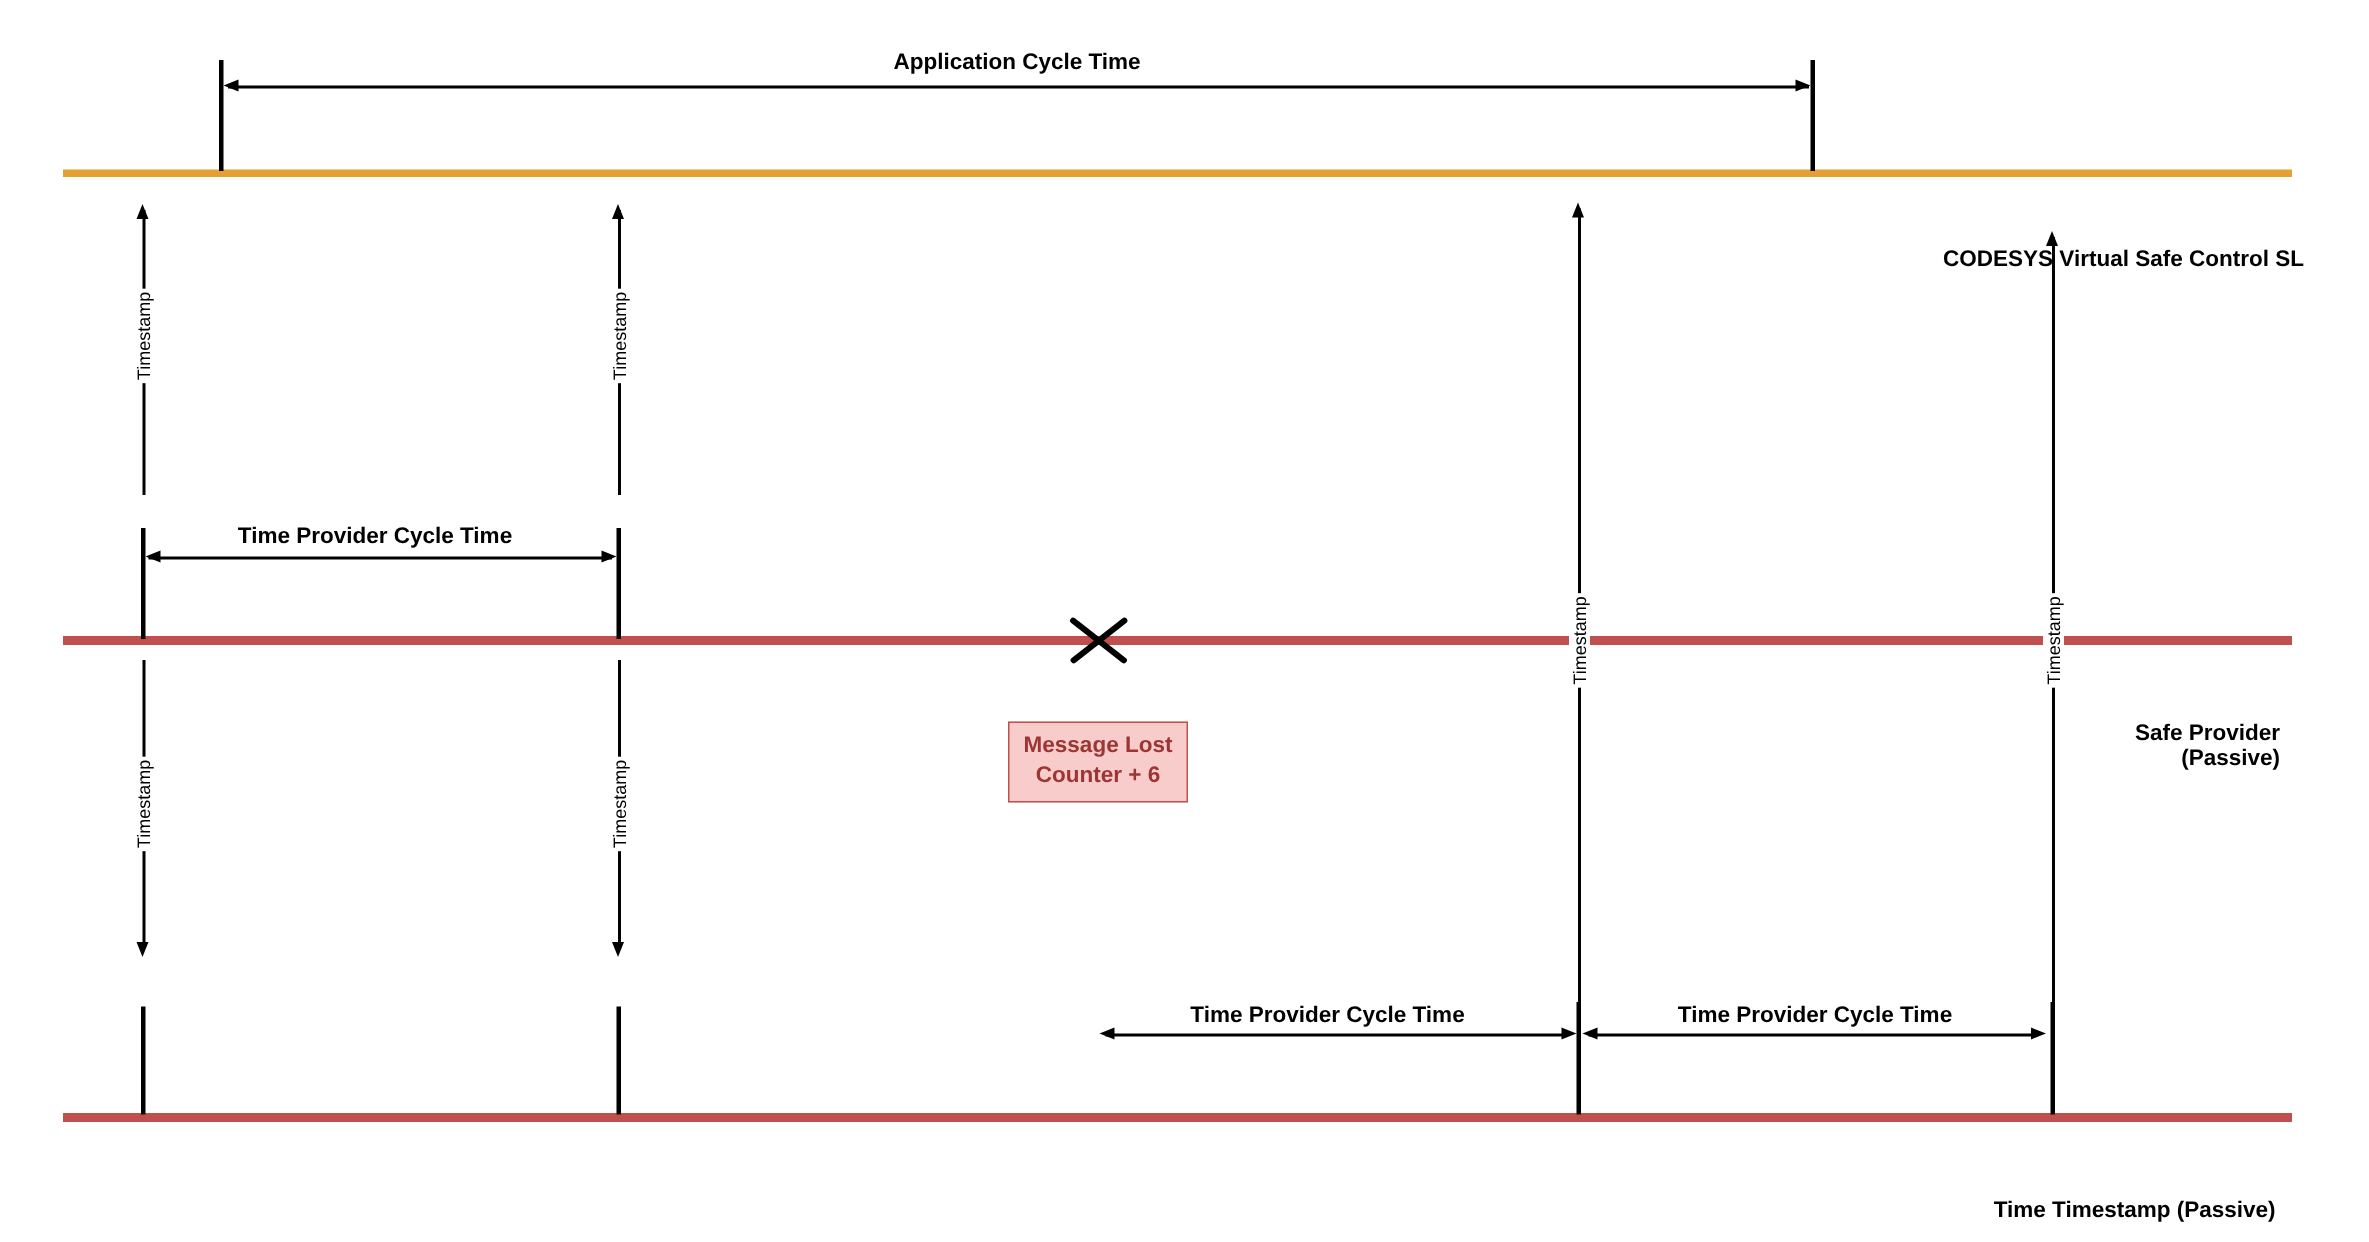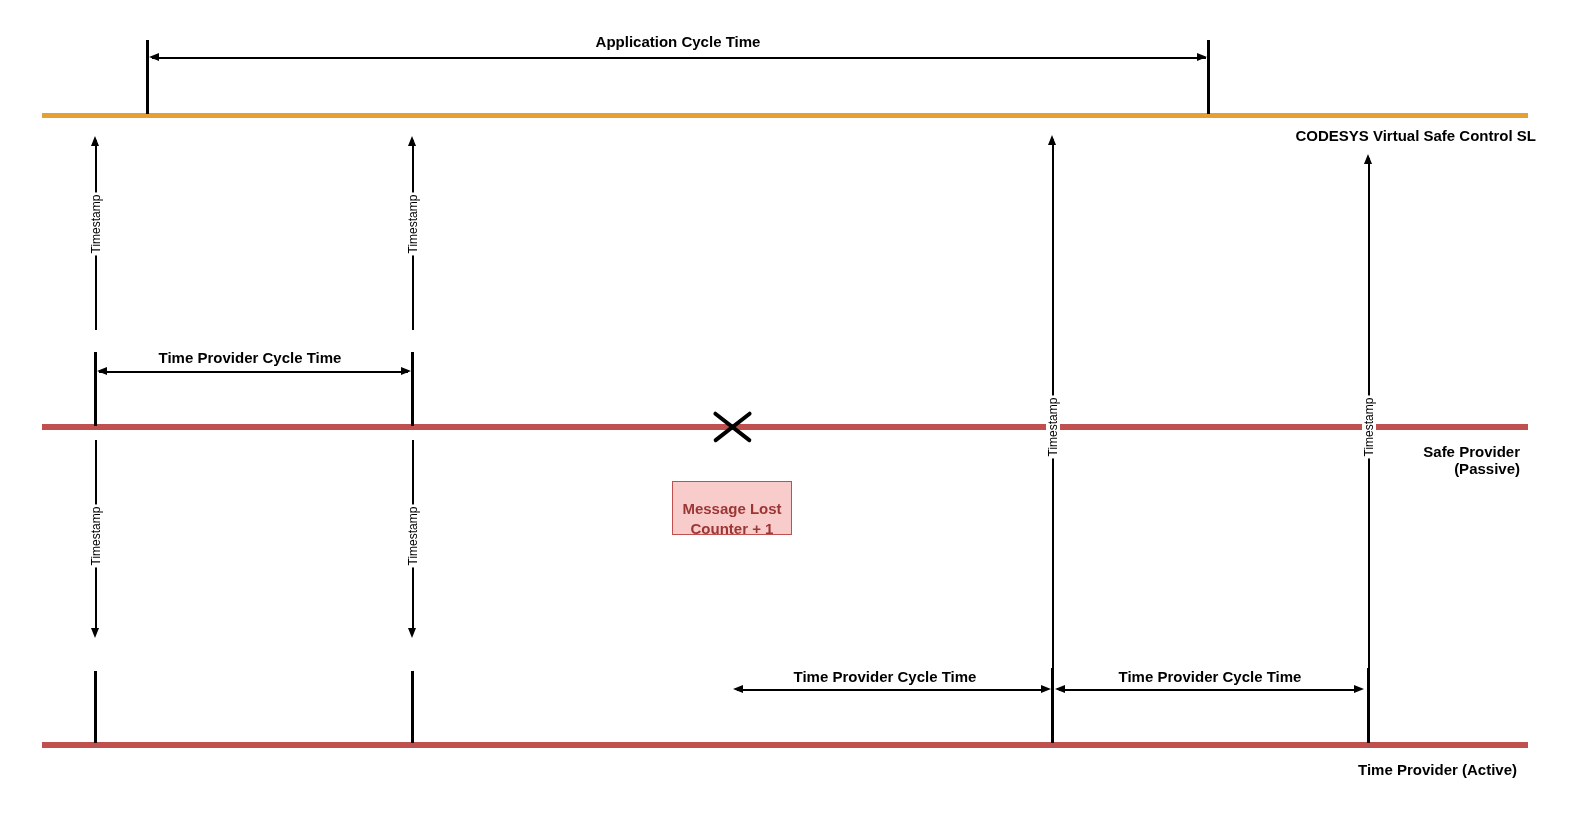--- a/index.html
+++ b/index.html
@@ -19,29 +19,29 @@
   .thin-h{position:absolute;height:1.5px;background:#000;}
   
   .ah{position:absolute;width:0;height:0;}
   .ah-left{border-top:4.5px solid transparent;border-bottom:4.5px solid transparent;border-right:10px solid #000;}
   .ah-right{border-top:4.5px solid transparent;border-bottom:4.5px solid transparent;border-left:10px solid #000;}
   .ah-up{border-left:4.5px solid transparent;border-right:4.5px solid transparent;border-bottom:10px solid #000;}
   .ah-down{border-left:4.5px solid transparent;border-right:4.5px solid transparent;border-top:10px solid #000;}
   
   .lbl{position:absolute;font-weight:bold;font-size:15px;color:#000;white-space:nowrap;}
   .lbl-c{transform:translateX(-50%);}
-  .lbl-r{text-align:right;}
+  .lbl-r{text-align:right;margin-top:37px;}
   .vlbl{
     position:absolute;font-size:12px;font-weight:normal;color:#000;white-space:nowrap;
     background:#fff;padding:0 2px;transform:translate(-50%,-50%) rotate(-90deg);
   }
   
   .msgbox{
     position:absolute;box-sizing:border-box;background:#F8CCCB;border:1.6px solid #C0504D;
-    text-align:center;font-weight:bold;font-size:15px;color:#9C3635;line-height:20px;padding-top:17px;
+    text-align:center;font-weight:bold;font-size:15px;color:#9C3635;line-height:20px;padding-top:5px;
   }
   
   .xgroup{position:absolute;}
   .xmark-stroke{position:absolute;left:0;width:47px;height:3.5px;background:#000;border-radius:2px;}
 </style>
 </head>
 <body>
 
 <div class="canvas">
 
@@ -74,21 +74,21 @@
   <div class="lbl lbl-r" style="right:49px;top:443px">Safe Provider</div>
   <div class="lbl lbl-r" style="right:49px;top:460px">(Passive)</div>
 
   <div class="xgroup" style="left:709px;top:409px;width:47px;height:36px">
     <div class="xmark-stroke" style="top:16px;transform:rotate(38deg)"></div>
     <div class="xmark-stroke" style="top:16px;transform:rotate(-38deg)"></div>
   </div>
 
   <div class="msgbox" style="left:672px;top:481px;width:120px;height:54px">
     <div>Message Lost</div>
-    <div>Counter + 1</div>
+    <div>Counter + 6</div>
   </div>
 
   <div class="thin-v" style="left:95px;top:440px;height:190px"></div>
   <div class="ah ah-down" style="left:91px;top:628px"></div>
 
   <div class="thin-v" style="left:412px;top:440px;height:190px"></div>
   <div class="ah ah-down" style="left:408px;top:628px"></div>
 
   <div class="tick" style="left:94px;top:671px;height:72px"></div>
   <div class="tick" style="left:411px;top:671px;height:72px"></div>
@@ -104,21 +104,21 @@
   <div class="thin-h" style="left:737px;top:689px;width:308px"></div>
   <div class="ah ah-left" style="left:733px;top:685px"></div>
   <div class="ah ah-right" style="left:1041px;top:685px"></div>
   <div class="lbl lbl-c" style="left:885px;top:668px">Time Provider Cycle Time</div>
 
   <div class="thin-h" style="left:1059px;top:689px;width:297px"></div>
   <div class="ah ah-left" style="left:1055px;top:685px"></div>
   <div class="ah ah-right" style="left:1354px;top:685px"></div>
   <div class="lbl lbl-c" style="left:1210px;top:668px">Time Provider Cycle Time</div>
 
-  <div class="lbl lbl-r" style="right:52px;top:761px">Time Provider (Active)</div>
+  <div class="lbl lbl-r" style="right:52px;top:761px">Time Timestamp (Passive)</div>
 
   <div class="vlbl" style="left:96px;top:224px">Timestamp</div>
   <div class="vlbl" style="left:413px;top:224px">Timestamp</div>
   <div class="vlbl" style="left:96px;top:536px">Timestamp</div>
   <div class="vlbl" style="left:413px;top:536px">Timestamp</div>
   <div class="vlbl" style="left:1053px;top:427px">Timestamp</div>
   <div class="vlbl" style="left:1369px;top:427px">Timestamp</div>
 
 </div>
 

